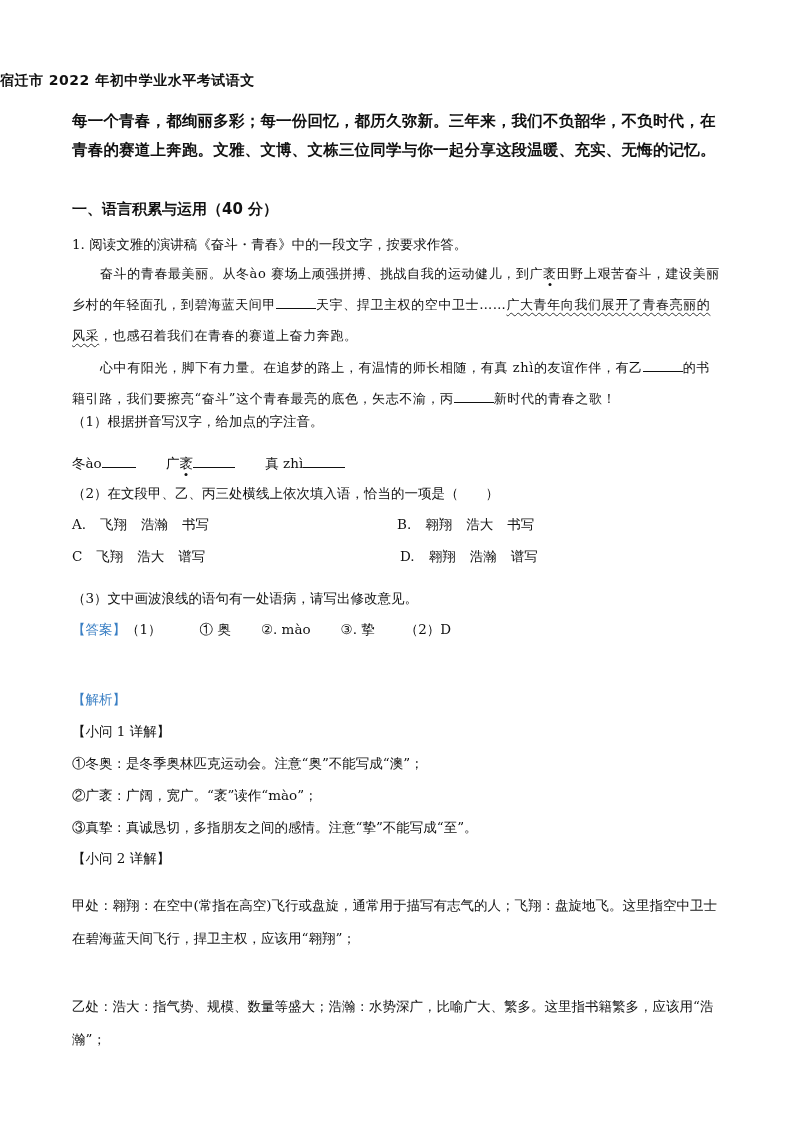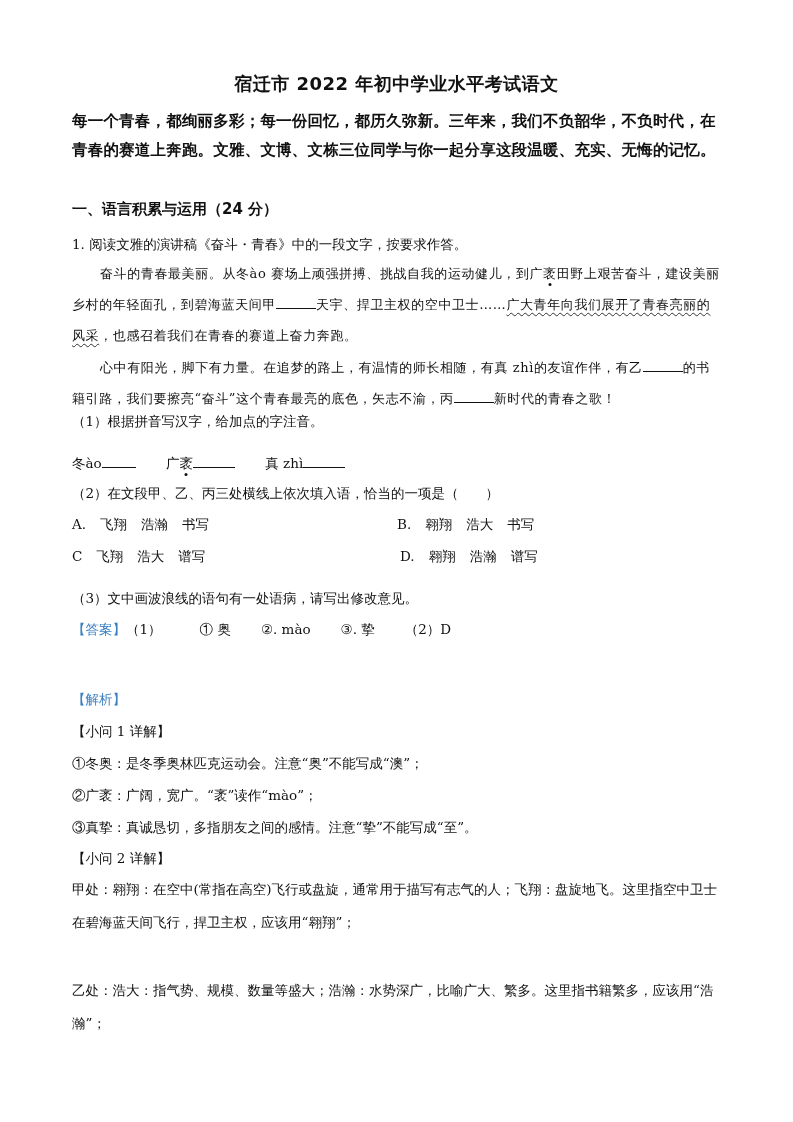--- a/index.html
+++ b/index.html
@@ -3,23 +3,23 @@
 <meta charset="utf-8">
 <style>
   html, body { margin: 0; padding: 0; background: #ffffff; }
   body {
     width: 793px; height: 1122px; position: relative; overflow: hidden;
     font-family: "DejaVu Serif", "Liberation Serif", serif;
     color: #111;
   }
   .page { position: absolute; left: 0; top: 0; width: 793px; height: 1122px; }
   .title {
-    position: absolute; top: 72px; left: 0; width: 793px; text-align: center;
+    position: absolute; top: 72px; left: 0; width: 793px; 
     font-family: "DejaVu Sans", "Liberation Sans", sans-serif;
-    font-weight: bold; font-size: 18px; letter-spacing: 0.5px;
+    font-weight: bold; font-size: 14px; letter-spacing: 0.5px;
   }
   .intro {
     position: absolute; left: 72px; top: 107px; width: 652px;
     font-family: "DejaVu Sans", "Liberation Sans", sans-serif;
     font-weight: bold; font-size: 15.5px; line-height: 29px;
     letter-spacing: 0.2px;
   }
   .section-heading {
     position: absolute; left: 72px; top: 200px;
     font-family: "DejaVu Sans", "Liberation Sans", sans-serif;
@@ -41,32 +41,32 @@
     text-underline-offset: 3px;
   }
   .dotted-char { position: relative; }
   .dotted-char::after {
     content: ""; position: absolute; left: 50%; bottom: -5px; width: 3px; height: 3px;
     background: #111; border-radius: 50%; transform: translateX(-50%);
   }
   .blue-label { color: #3a7fc4; }
   .opt { position: absolute; font-size: 13.5px; white-space: nowrap; }
   .opt span { margin-right: 14px; }
-  .wide { position: absolute; left: 72px; width: 650px; font-size: 13.5px; line-height: 33px; }
+  .wide { position: absolute; left: 72px; width: 650px; font-size: 13.5px; line-height: 33px; margin-top: 16px; }
 </style>
 </head>
 <body>
 
 <div class="page">
 
   <div class="title">宿迁市 2022 年初中学业水平考试语文</div>
 
   <div class="intro">每一个青春，都绚丽多彩；每一份回忆，都历久弥新。三年来，我们不负韶华，不负时代，在青春的赛道上奔跑。文雅、文博、文栋三位同学与你一起分享这段温暖、充实、无悔的记忆。</div>
 
-  <div class="section-heading">一、语言积累与运用（24 分）</div>
+  <div class="section-heading">一、语言积累与运用（40 分）</div>
 
   <div class="line" style="top:236px;">1. 阅读文雅的演讲稿《奋斗・青春》中的一段文字，按要求作答。</div>
 
   <div class="passage" style="top:258px;">
     <span>奋斗的青春最美丽。从冬ào 赛场上顽强拼搏、挑战自我的运动健儿，到广</span><span class="dotted-char">袤</span><span>田野上艰苦奋斗，建设美丽乡村的年轻面孔，到碧海蓝天间甲</span><span class="blank" style="width:40px;"></span><span>天宇、捍卫主权的空中卫士……</span><span class="wavy">广大青年向我们展开了青春亮丽的风采</span><span>，也感召着我们在青春的赛道上奋力奔跑。</span>
   </div>
 
   <div class="passage" style="top:352px;">
     <span>心中有阳光，脚下有力量。在追梦的路上，有温情的师长相随，有真 zhì的友谊作伴，有乙</span><span class="blank" style="width:40px;"></span><span>的书籍引路，我们要擦亮“奋斗”这个青春最亮的底色，矢志不渝，丙</span><span class="blank" style="width:40px;"></span><span>新时代的青春之歌！</span>
   </div>

